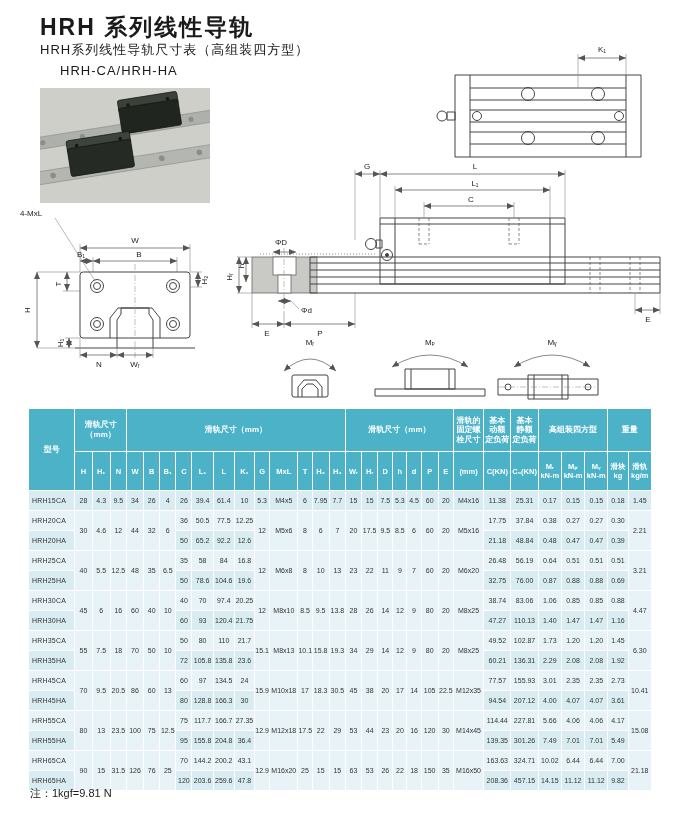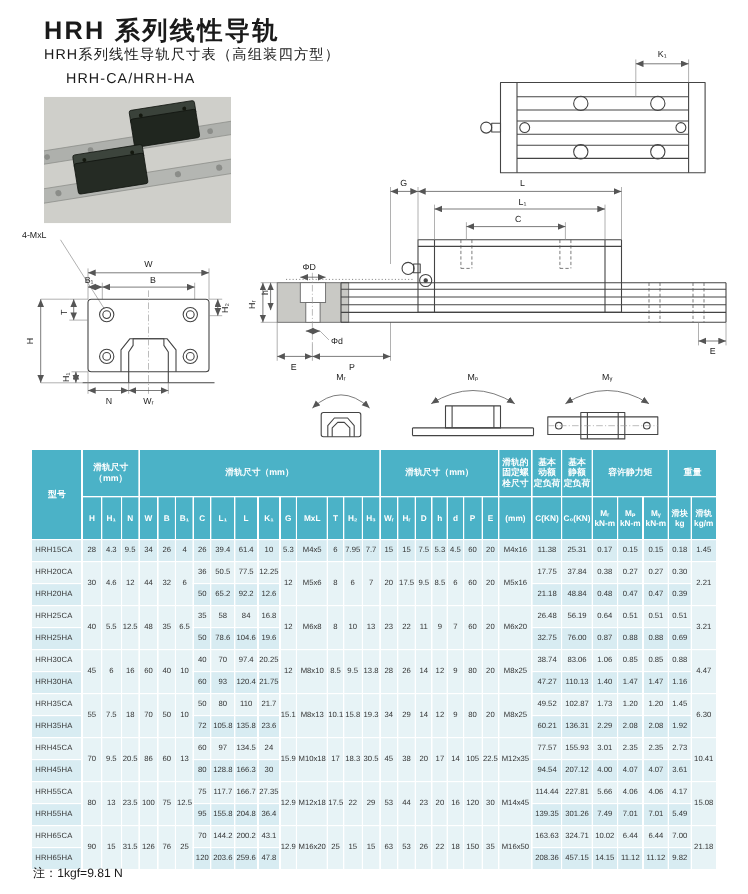--- a/index.html
+++ b/index.html
@@ -306,21 +306,21 @@
       <th colspan="7">滑轨尺寸（mm）</th>
       <th>滑轨的
 固定螺
 栓尺寸</th>
       <th>基本
 动额
 定负荷</th>
       <th>基本
 静额
 定负荷</th>
-      <th colspan="3">容许静力矩</th>
+      <th colspan="3">高组装四方型</th>
       <th colspan="2">重量</th>
     </tr>
     <tr class="r2">
         <th>H</th>
         <th>H₁</th>
         <th>N</th>
         <th>W</th>
         <th>B</th>
         <th>B₁</th>
         <th>C</th>

